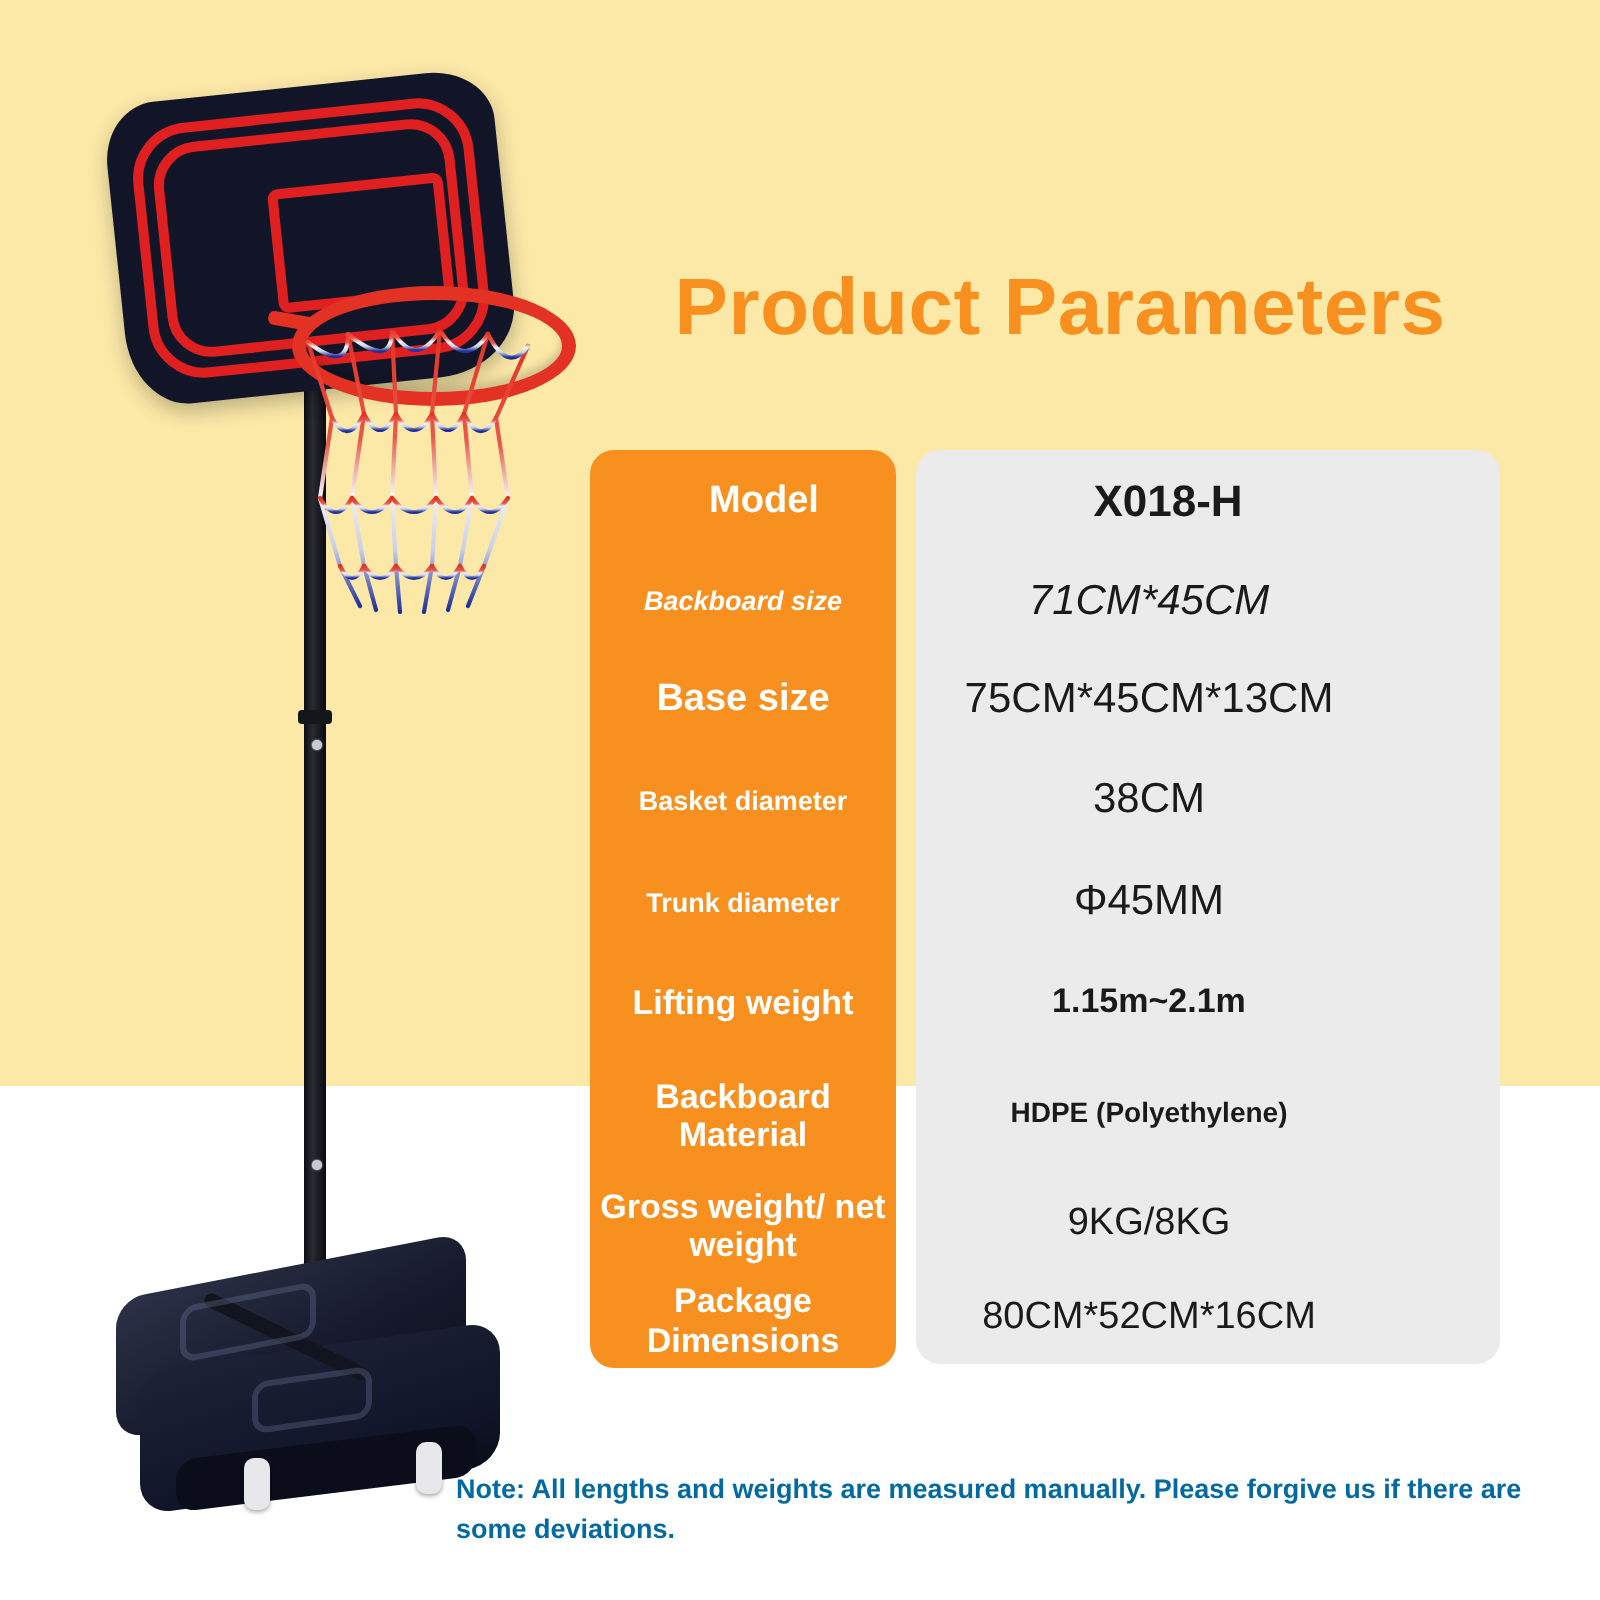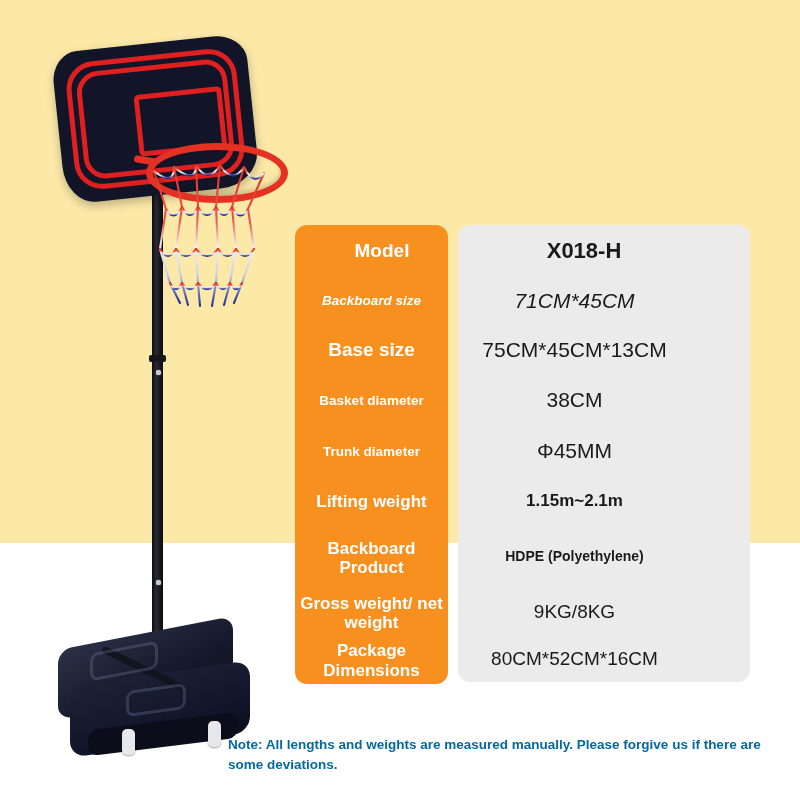--- a/index.html
+++ b/index.html
@@ -226,32 +226,33 @@
       <div class="base-body"></div>
       <div class="base-lip"></div>
       <div class="base-brace"></div>
       <div class="emboss" style="left:42px;top:22px;width:62px;height:22px;transform:skewY(-11deg);"></div>
       <div class="emboss" style="left:78px;top:62px;width:54px;height:20px;transform:skewY(-8deg);"></div>
       <div class="wheel" style="left:74px;top:104px;"></div>
       <div class="wheel" style="left:160px;top:96px;"></div>
     </div>
   </div>
 
+  <div class="title">Product Parameters</div>
 
   <div class="panel-label"></div>
   <div class="panel-value"></div>
 
   <div class="rows-labels">
     <div class="lab lab-lg h1">Model</div>
     <div class="lab lab-sm h2">Backboard size</div>
     <div class="lab lab-lg h3">Base size</div>
     <div class="lab lab-sm h4">Basket diameter</div>
     <div class="lab lab-sm h5">Trunk diameter</div>
     <div class="lab lab-md h6">Lifting weight</div>
-    <div class="lab lab-md h7">Backboard Product</div>
+    <div class="lab lab-md h7">Backboard Material</div>
     <div class="lab lab-md h8">Gross weight/ net weight</div>
     <div class="lab lab-md h9">Package Dimensions</div>
   </div>
 
   <div class="rows-values">
     <div class="val val-xl h1">X018-H</div>
     <div class="val val-lg h2">71CM*45CM</div>
     <div class="val val-lg h3">75CM*45CM*13CM</div>
     <div class="val val-lg h4">38CM</div>
     <div class="val val-lg h5">Φ45MM</div>

